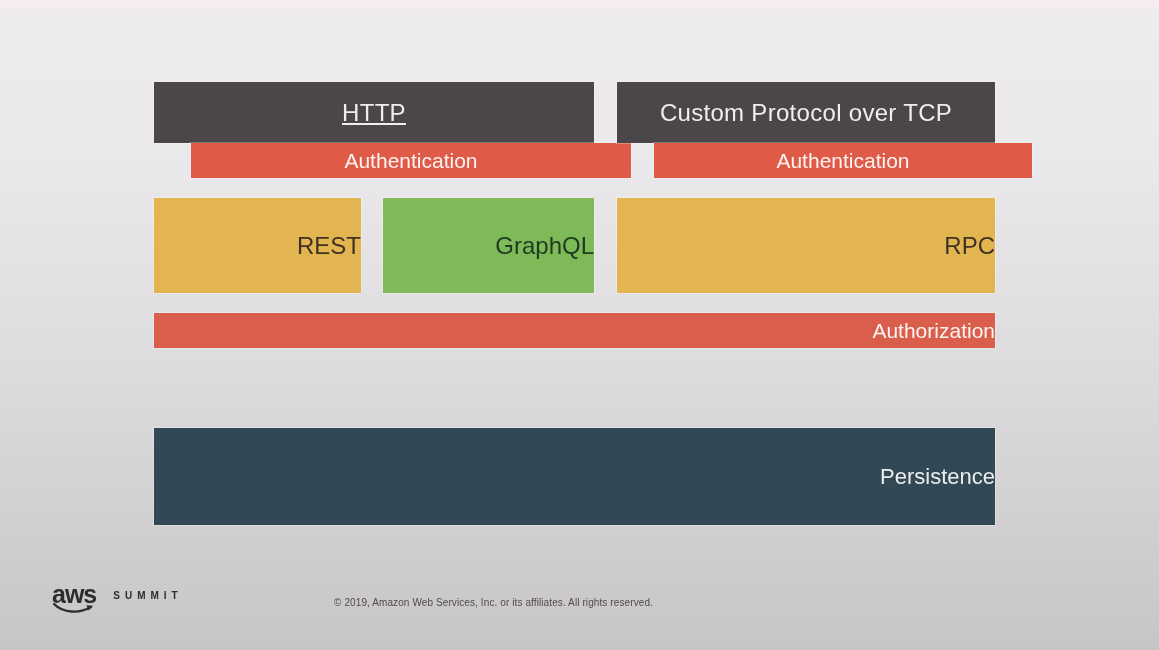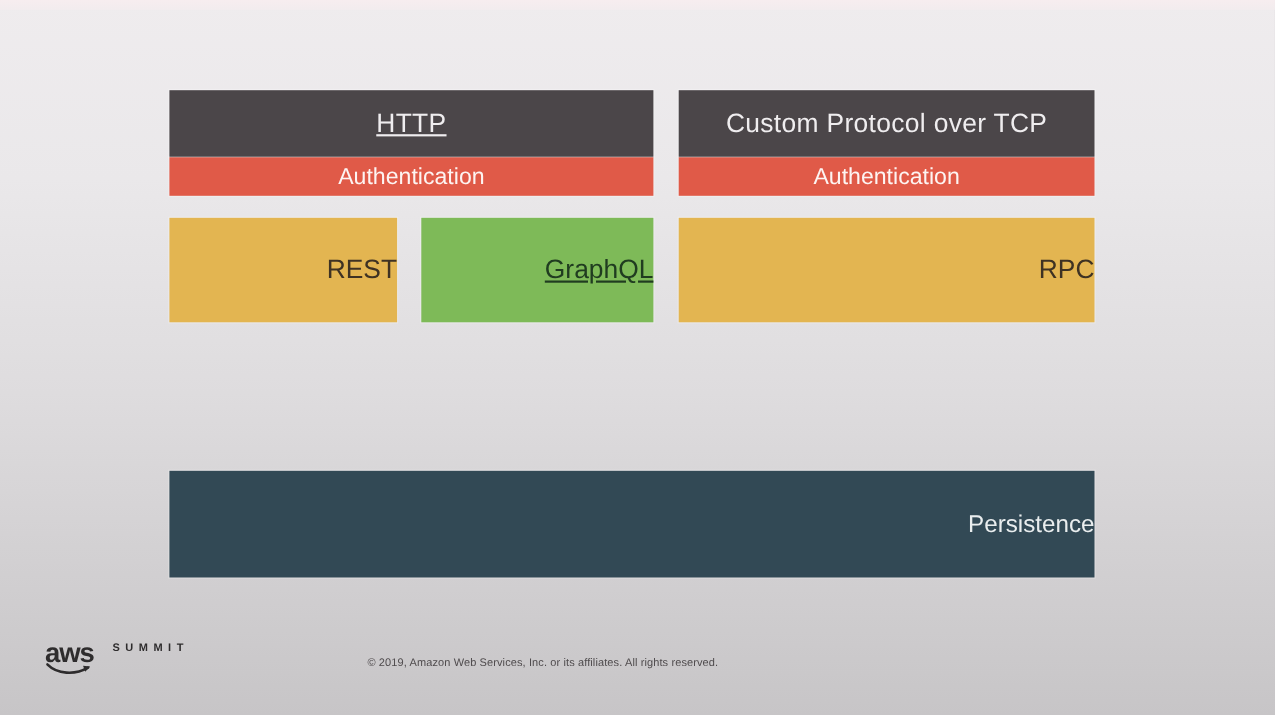--- a/index.html
+++ b/index.html
@@ -23,33 +23,34 @@
     box-shadow:0 0 0 1px rgba(255,255,255,0.28);
   }
   .proto-col{position:absolute;top:82px;}
   .proto-head{
     height:61px;display:flex;align-items:center;justify-content:center;
     font-size:24px;letter-spacing:0.3px;
   }
   .auth-strip{
     height:35px;display:flex;align-items:center;justify-content:center;
     font-size:21px;
+    margin-left:37px;
   }
   .proto-col-left{left:154px;width:440px;}
   .proto-col-right{left:617px;width:378px;}
   .api-block{top:198px;height:95px;font-size:24px;}
   .rest-block{left:154px;width:207px;}
-  .graphql-block{left:383px;width:211px;text-decoration:underline;}
+  .graphql-block{left:383px;width:211px;}
   .rpc-block{left:617px;width:378px;}
   .authorization-block{left:154px;top:313px;width:841px;height:35px;font-size:21px;}
   .business-block{left:154px;top:348px;width:841px;height:62px;font-size:22px;}
   .persistence-block{left:154px;top:428px;width:841px;height:97px;font-size:22px;}
   .footer-logo{
-    position:absolute;left:41px;top:582px;
-    display:flex;align-items:flex-start;color:#2e2c2d;
+    position:absolute;left:52px;top:582px;
+    display:flex;align-items:center;color:#2e2c2d;
   }
   .aws-word{
     position:relative;
     font-size:25px;font-weight:700;letter-spacing:-1px;
     line-height:1;color:#2e2c2d;
   }
   .aws-smile{position:absolute;left:1px;top:20px;}
   .summit-word{
     margin-left:17px;margin-top:2px;
     font-size:10px;font-weight:700;letter-spacing:5px;color:#2e2c2d;
@@ -88,20 +89,23 @@
   <div class="block api-block rest-block" style="background-color: rgb(227, 181, 81); color: rgb(62, 50, 35);">
     <span>REST</span>
   </div>
   <div class="block api-block graphql-block" style="background-color: rgb(126, 186, 88); color: rgb(32, 60, 32);">
     <span>GraphQL</span>
   </div>
   <div class="block api-block rpc-block" style="background-color: rgb(227, 181, 81); color: rgb(62, 50, 35);">
     <span>RPC</span>
   </div>
 
+  <div class="block authorization-block" style="background-color: rgb(217, 94, 75); color: rgb(253, 244, 242);">
+    <span>Authorization</span>
+  </div>
 
 
   <div class="block persistence-block" style="background-color: rgb(50, 73, 85); color: rgb(233, 237, 238);">
     <span>Persistence</span>
   </div>
 
   <div class="footer-logo">
     <span class="aws-word">
       <span>aws</span>
       <svg class="aws-smile" width="42" height="13" viewBox="0 0 42 13">

